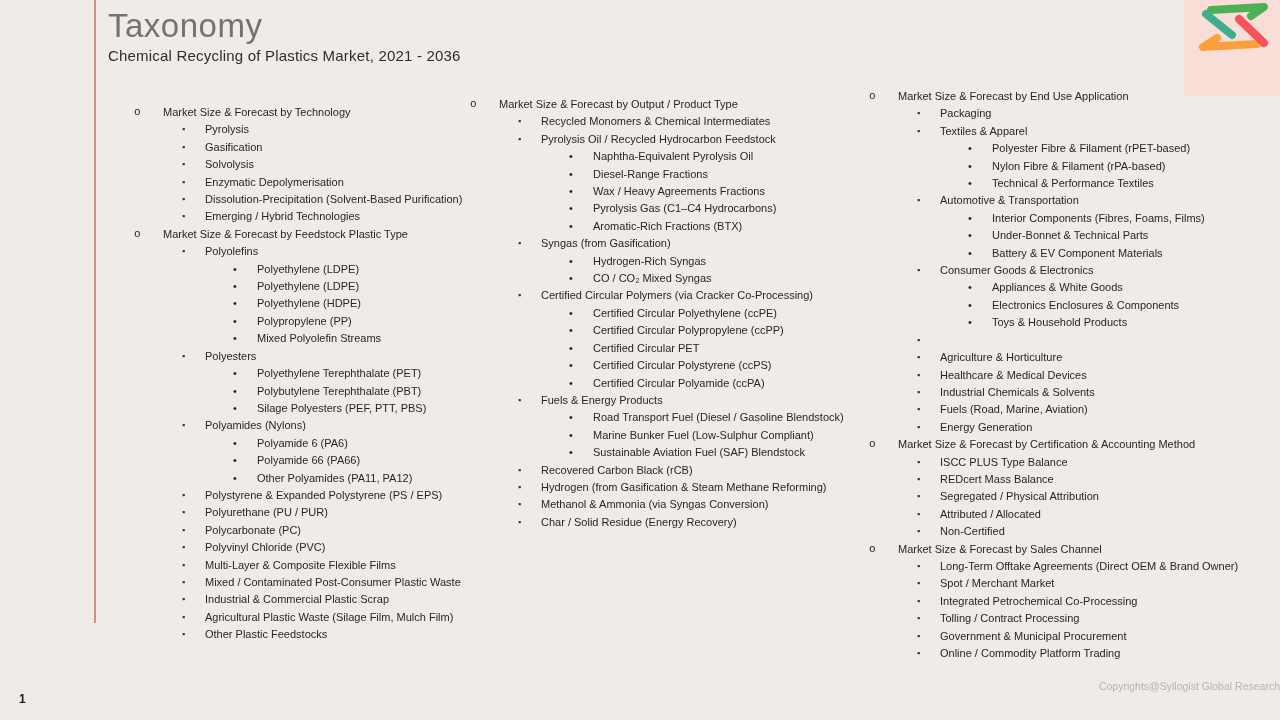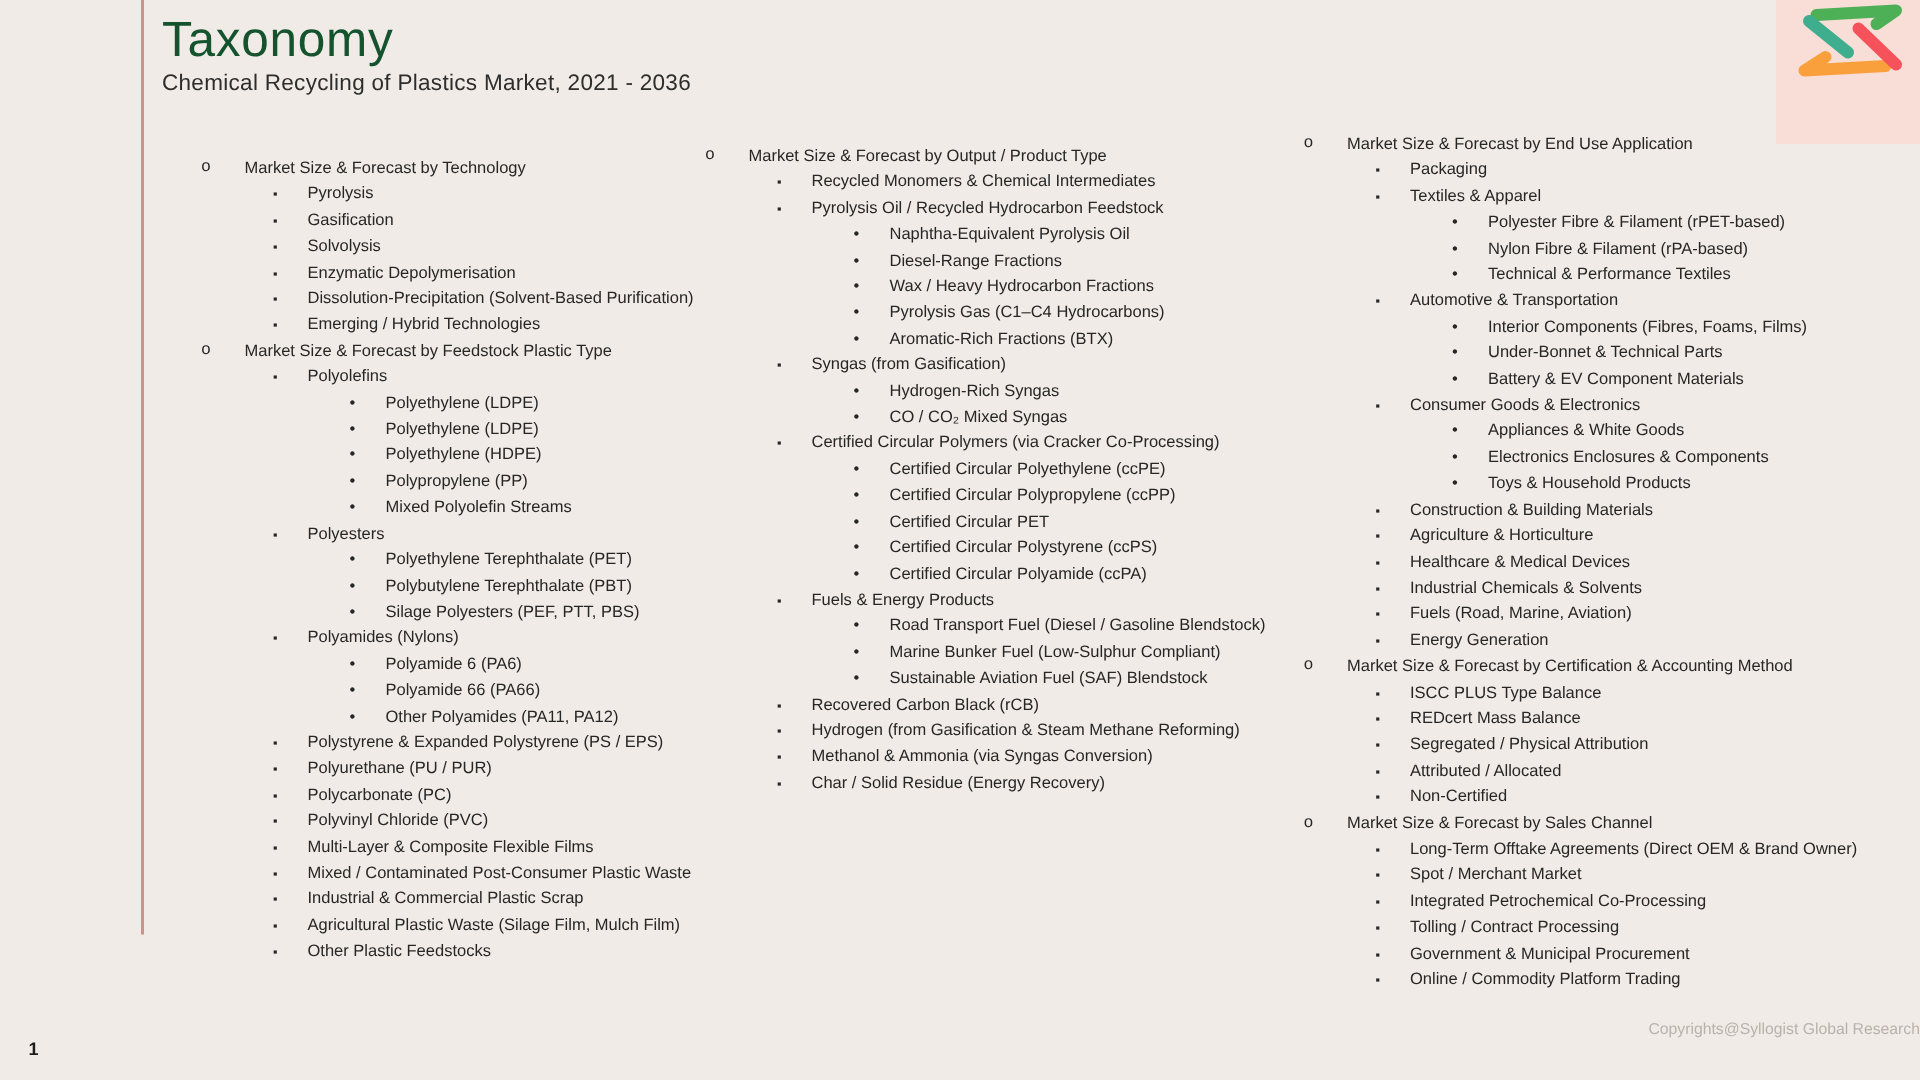--- a/index.html
+++ b/index.html
@@ -4,21 +4,21 @@
 <style>
   html,body{margin:0;padding:0;}
   body{
     width:1280px;height:720px;position:relative;overflow:hidden;
     background:#f0ebe6;
     font-family:"Liberation Sans","DejaVu Sans",sans-serif;
     color:#262626;
   }
   .accent-line{position:absolute;left:94px;top:0;width:2px;height:623px;background:#ca948a;}
   .header{position:absolute;left:108px;top:6px;}
-  .title{font-size:33px;font-weight:400;color:#14532d;letter-spacing:.5px;line-height:40px;}
+  .title{font-size:33px;font-weight:400;color:#737373;letter-spacing:.5px;line-height:40px;}
   .subtitle{font-size:15px;color:#2d2d2d;letter-spacing:.2px;margin-top:1px;}
   .logo-panel{position:absolute;right:0;top:0;width:96px;height:96px;background:#f8ded7;}
   .logo-panel svg{position:absolute;left:10px;top:2px;}
   .col{position:absolute;font-size:11px;line-height:17.4px;color:#262626;}
   #col1{left:130px;top:104px;width:378px;}
   #col2{left:466px;top:96px;width:384px;}
   #col3{left:865px;top:88px;width:415px;}
   ul.tax{list-style:none;margin:0;padding:0;}
   ul.tax li{display:flex;align-items:flex-start;}
   .blt{flex:0 0 auto;display:inline-block;}
@@ -195,21 +195,21 @@
       <li class="b2">
         <span class="blt">•</span>
         <span class="txt">Naphtha-Equivalent Pyrolysis Oil</span>
       </li>
       <li class="b2">
         <span class="blt">•</span>
         <span class="txt">Diesel-Range Fractions</span>
       </li>
       <li class="b2">
         <span class="blt">•</span>
-        <span class="txt">Wax / Heavy Hydrocarbon Fractions</span>
+        <span class="txt">Wax / Heavy Agreements Fractions</span>
       </li>
       <li class="b2">
         <span class="blt">•</span>
         <span class="txt">Pyrolysis Gas (C1–C4 Hydrocarbons)</span>
       </li>
       <li class="b2">
         <span class="blt">•</span>
         <span class="txt">Aromatic-Rich Fractions (BTX)</span>
       </li>
       <li class="b1">
@@ -335,21 +335,20 @@
       <li class="b2">
         <span class="blt">•</span>
         <span class="txt">Electronics Enclosures &amp; Components</span>
       </li>
       <li class="b2">
         <span class="blt">•</span>
         <span class="txt">Toys &amp; Household Products</span>
       </li>
       <li class="b1">
         <span class="blt">▪</span>
-        <span class="txt">Construction &amp; Building Materials</span>
       </li>
       <li class="b1">
         <span class="blt">▪</span>
         <span class="txt">Agriculture &amp; Horticulture</span>
       </li>
       <li class="b1">
         <span class="blt">▪</span>
         <span class="txt">Healthcare &amp; Medical Devices</span>
       </li>
       <li class="b1">

